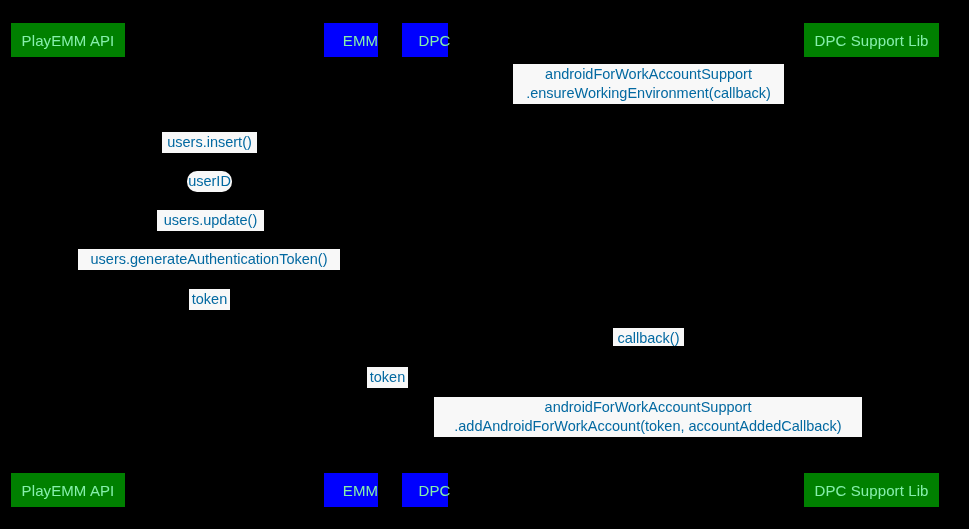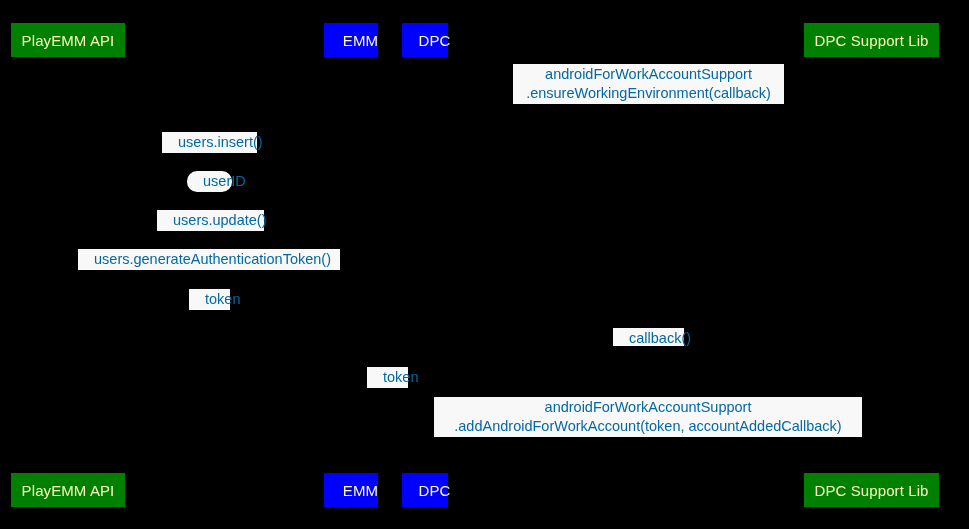--- a/index.html
+++ b/index.html
@@ -15,21 +15,21 @@
     overflow: hidden;
     font-family: "Liberation Sans", sans-serif;
   }
 
   
   .participant {
     position: absolute;
     display: flex;
     align-items: center;
     justify-content: center;
-    color: #fef9c3;
+    color: #86efac;
     font-size: 15px;
     line-height: 1;
     letter-spacing: 0.1px;
     white-space: nowrap;
     box-sizing: border-box;
   }
   .participant.green { background: #008000; }
   .participant.blue  { background: #0000ff; padding-left: 19px; }
 
   
@@ -37,21 +37,21 @@
     position: absolute;
     background: #f8f8f8;
     color: #0369a1;
     font-size: 14.5px;
     line-height: 19px;
     white-space: pre;
     text-align: center;
     box-sizing: border-box;
     padding: 1px 2px;
   }
-  .msg.single { padding: 1px 16px; }
+  .msg.single { padding: 1px 1px; }
   .msg.multi  { padding: 1px 4px; }
 </style>
 </head>
 <body>
 
 <div id="diagram">
 
   <div id="top-row">
       <div class="participant green" style="left: 11px; top: 23px; width: 114px; height: 34px;">
         <span>PlayEMM API</span>

